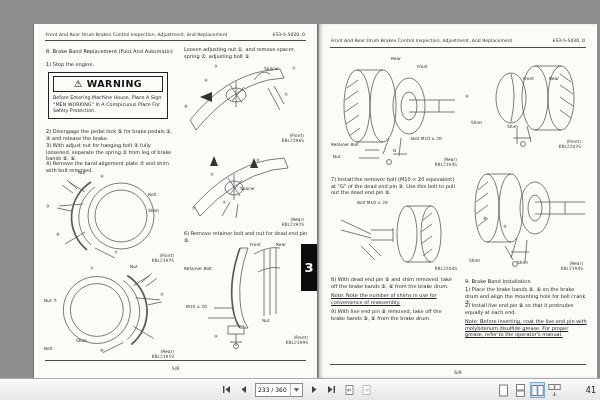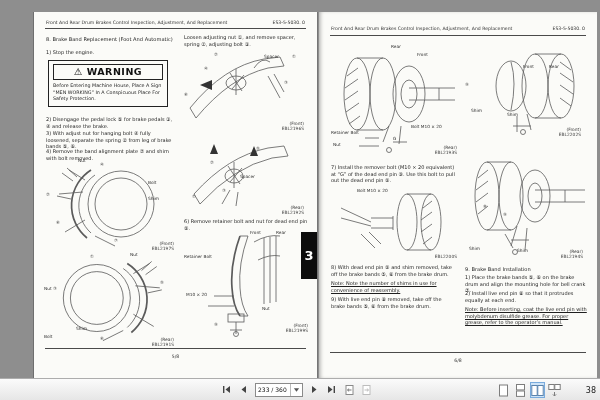--- a/index.html
+++ b/index.html
@@ -1,18 +1,18 @@
 <!DOCTYPE html>
 <html><head>
 <meta charset="utf-8">
 <style>
   *{margin:0;padding:0;box-sizing:border-box}
   html,body{width:600px;height:400px;overflow:hidden;background:#8e8e8e;
     font-family:"DejaVu Sans",sans-serif;position:relative}
-  .page{position:absolute;top:12px;bottom:22px;background:#fbfbf8;color:#262626}
+  .page{position:absolute;top:24px;bottom:22px;background:#fbfbf8;color:#262626}
   #left-page{left:33px;width:285px;border-left:1px solid #6e6e6e;border-right:1px solid #757575}
   #right-page{left:319px;width:278px;box-shadow:inset 3px 0 4px -2px rgba(0,0,0,.35)}
   .hdr{position:absolute;top:8px;left:12px;right:12px;font-size:4.6px;color:#333;display:flex;justify-content:space-between;white-space:nowrap}
   .hrule{position:absolute;left:11px;right:11px;border-top:1px solid #4a4a4a}
   .p{position:absolute;font-size:5px;line-height:1.32;color:#1f1f1f}
   .sect{font-size:5.1px}
   .note{text-decoration:underline}
   .cap{position:absolute;font-size:4.4px;line-height:1.3;color:#3a3a3a;text-align:right}
   .fig{position:absolute}
   .fig svg{position:absolute;left:0;top:0;width:100%;height:100%}
@@ -374,14 +374,14 @@
     </button>
     <button class="vbtn" title="Two Page Continuous">
       <svg width="13" height="13" viewBox="0 0 13 13">
           <rect x="0.8" y="0.5" width="5.4" height="5" fill="#fff" stroke="#7d7d7d"></rect>
           <rect x="6.8" y="0.5" width="5.4" height="5" fill="#fff" stroke="#7d7d7d"></rect>
           <path d="M6.5,8 v4 M6.5,12 l-1.6,-1.6 M6.5,12 l1.6,-1.6" stroke="#7d7d7d" fill="none"></path>
         </svg>
     </button>
   </div>
 
-  <div class="tb-zoom">38</div>
+  <div class="tb-zoom">41</div>
 </div>
 
 </body></html>

